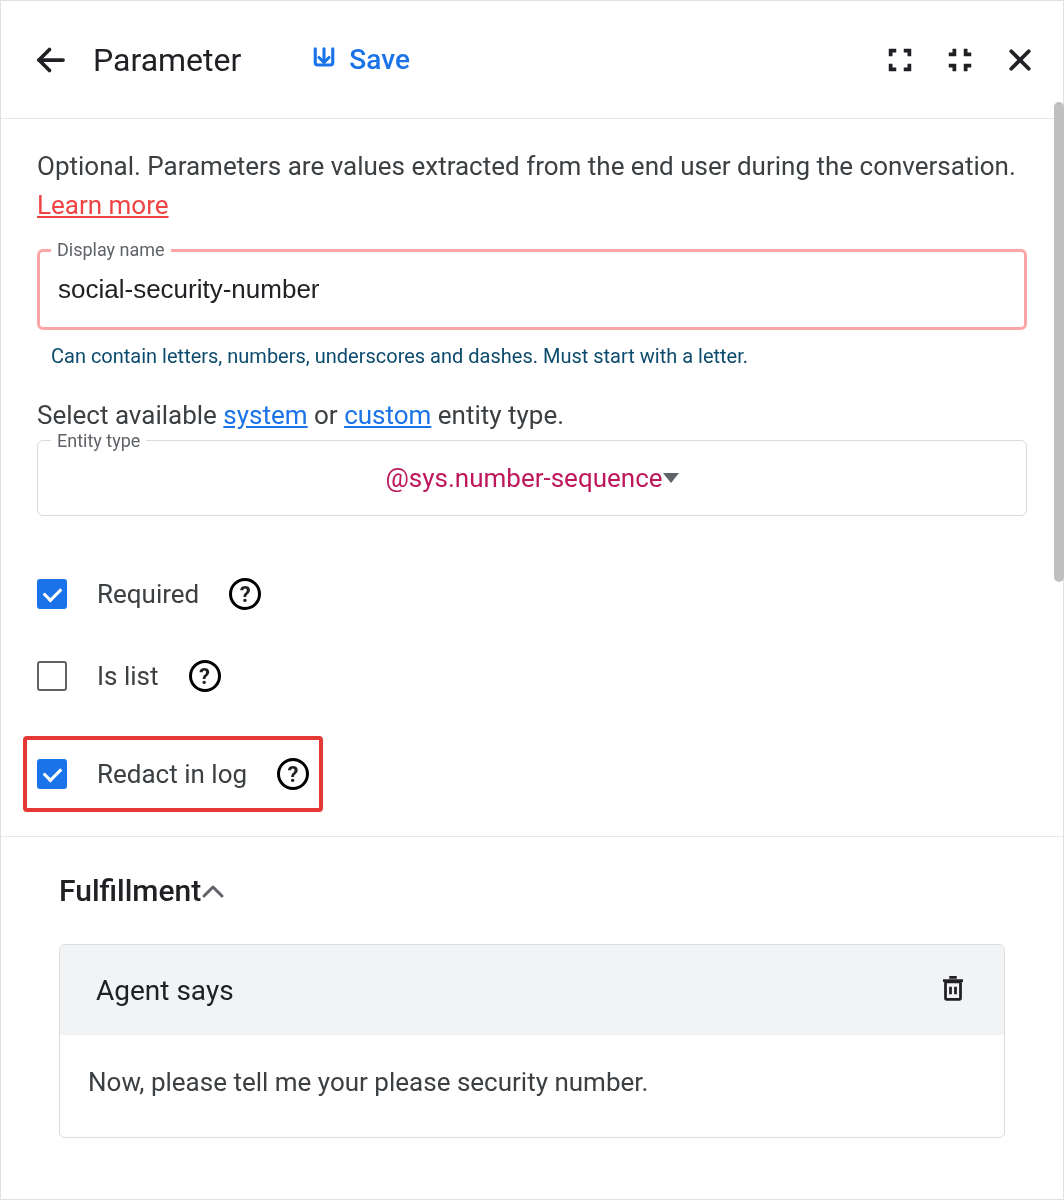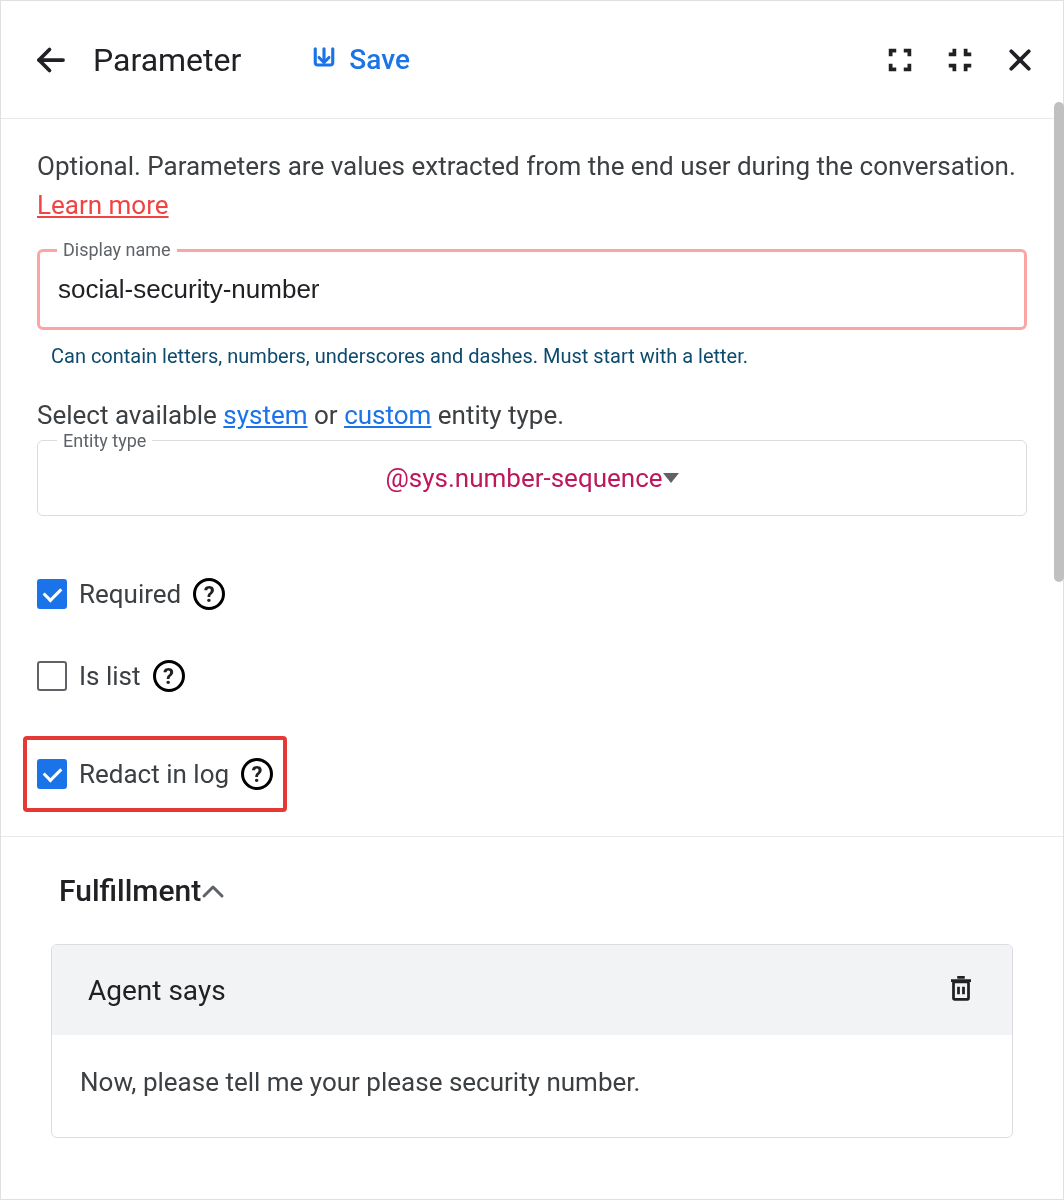--- a/index.html
+++ b/index.html
@@ -53,21 +53,21 @@
       line-height: 1.5;
       margin-bottom: 24px;
     }
     .link { color: #ef4444; text-decoration: underline; cursor: pointer; }
     .link-blue { color: #1a73e8; text-decoration: underline; cursor: pointer; }
     
     .input-wrap { position: relative; margin-bottom: 8px; }
     .input-label { 
       position: absolute; 
       top: -10px; 
-      left: 20px; 
+      left: 14px; 
       background: #fff; 
       padding: 0 6px; 
       font-size: 18px; 
       color: #5f6368;
     }
     .text-input {
       width: 100%;
       border: 3px solid #fca5a5;
       border-radius: 6px;
       padding: 22px 18px;
@@ -95,21 +95,21 @@
       display: flex;
       justify-content: center;
       align-items: center;
       cursor: pointer;
     }
     .dropdown-arrow { color: #5f6368; }
     
     .checkbox-row { 
       display: flex; 
       align-items: center; 
-      gap: 12px;
+      gap: 30px;
       padding: 6px 0;
     }
     .checkbox-group { margin-bottom: 38px; }
     .checkbox {
       width: 30px;
       height: 30px;
       border: 2.5px solid #5f6368;
       border-radius: 3px;
       cursor: pointer;
       display: flex;
@@ -162,21 +162,21 @@
       align-items: center;
       padding: 36px 22px;
       cursor: pointer;
     }
     .section-title { font-size: 30px; font-weight: 500; color: #202124; }
     .chevron { color: #5f6368; }
     
     .agent-card {
       border: 1px solid #dadce0;
       border-radius: 6px;
-      margin: 0 14px;
+      margin: 0 22px;
       overflow: hidden;
     }
     .agent-header {
       background: #f1f3f4;
       padding: 26px 36px;
       display: flex;
       justify-content: space-between;
       align-items: center;
     }
     .agent-title { font-size: 28px; color: #202124; }

